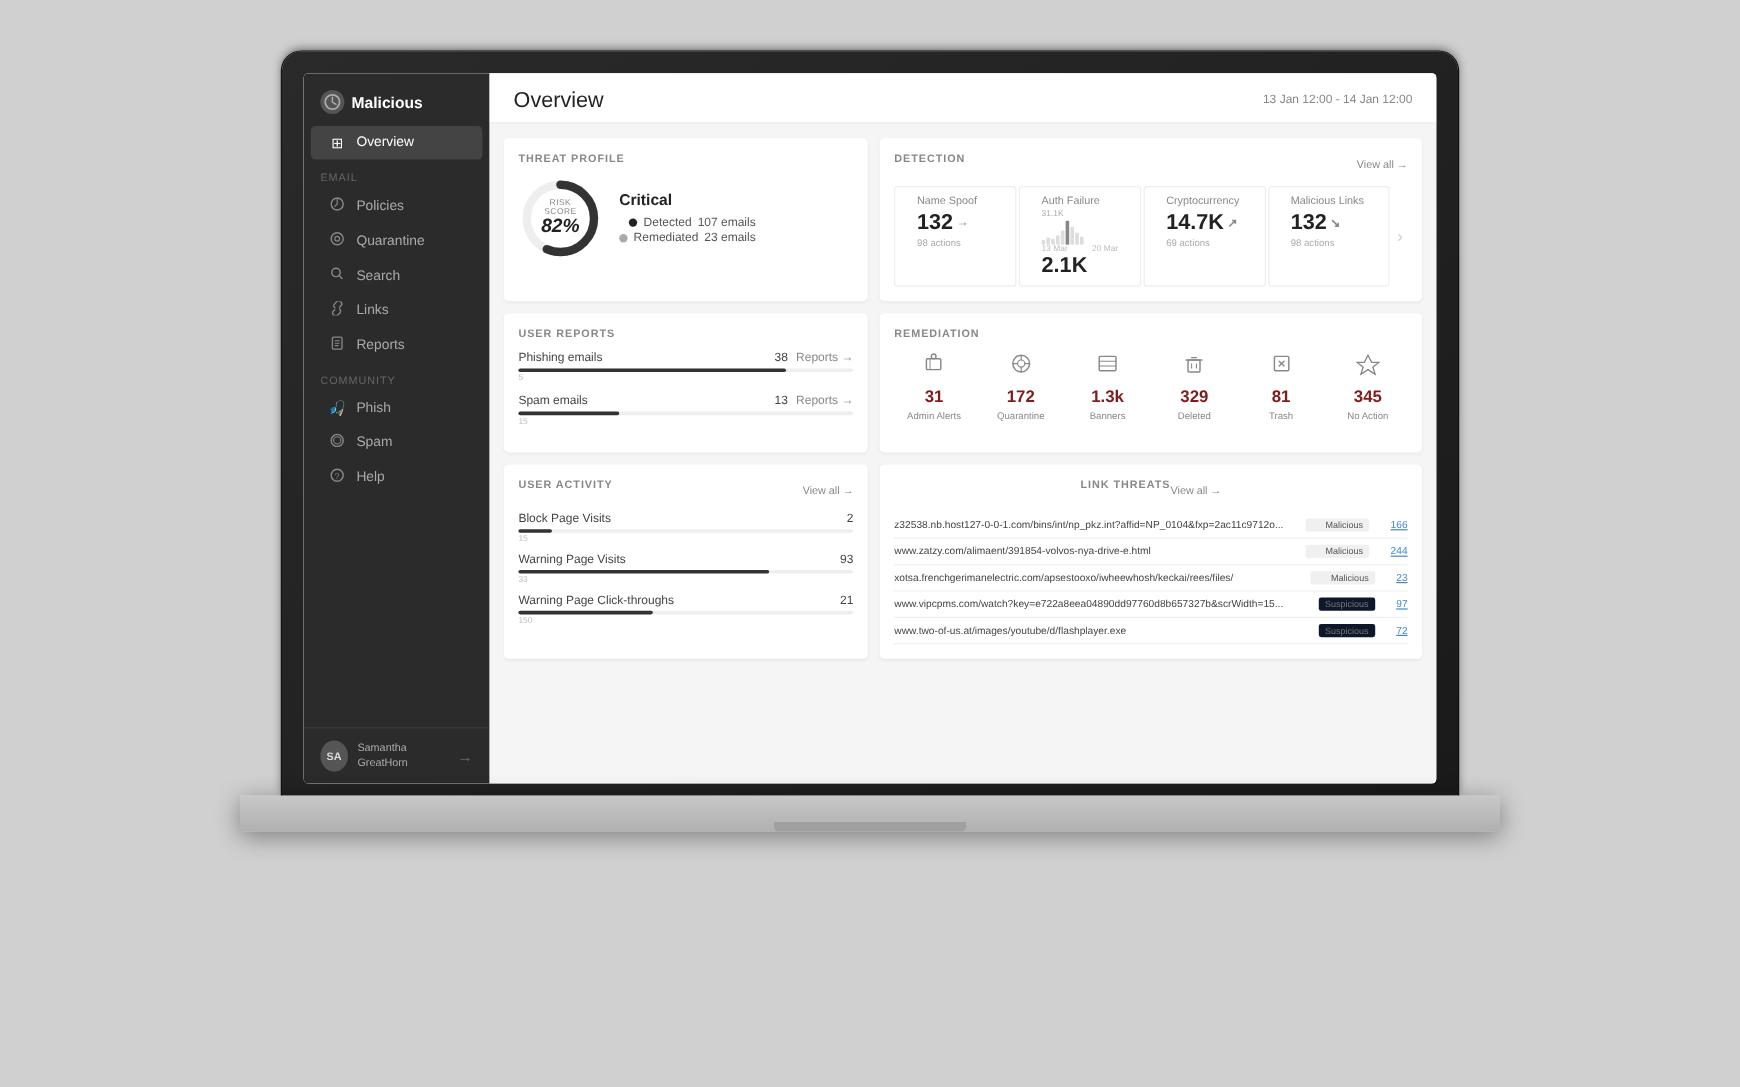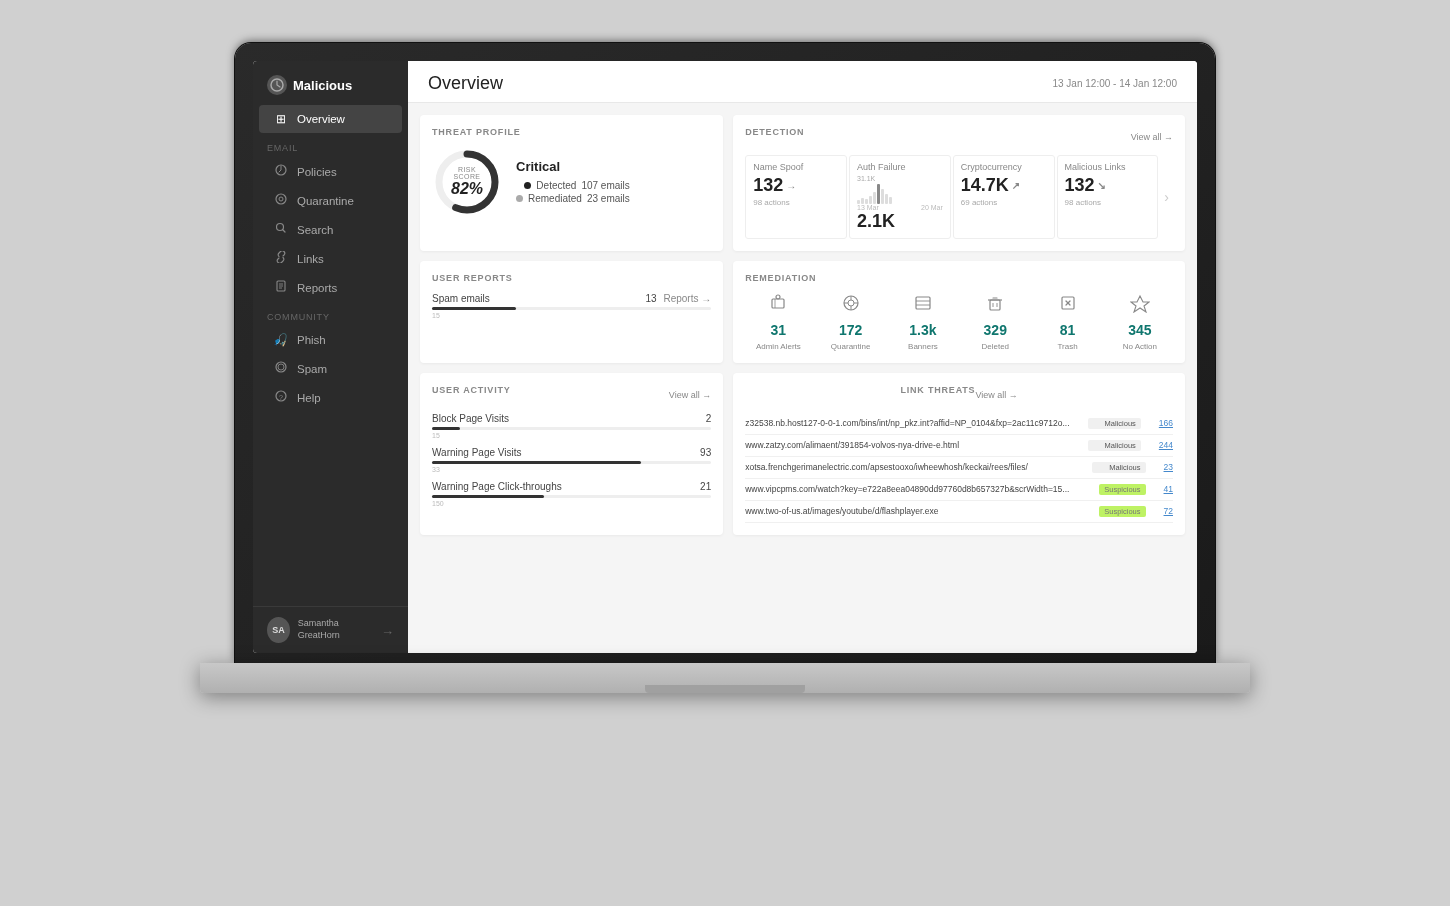--- a/index.html
+++ b/index.html
@@ -282,21 +282,21 @@
     .detection-items {
       display: flex;
       gap: 2px;
       align-items: stretch;
     }
 
     .detection-item {
       flex: 1;
       border: 1px solid #eee;
       border-radius: 3px;
-      padding: 6px 7px;
+      padding: 6px 18px;
       position: relative;
     }
 
     .detection-item-name {
       font-size: 9px;
       color: #888;
       margin-bottom: 3px;
     }
 
     .detection-item-value {
@@ -419,21 +419,21 @@
     }
 
     .rem-icon {
       font-size: 18px;
       color: #888;
     }
 
     .rem-value {
       font-size: 14px;
       font-weight: 700;
-      color: #0f766e;
+      color: #7f1d1d;
     }
 
     .rem-label {
       font-size: 8px;
       color: #888;
       text-align: center;
     }
 
     
     .link-threats { grid-column: 2; grid-row: 3; }
@@ -470,21 +470,21 @@
       flex-shrink: 0;
     }
 
     .badge-malicious {
       background: #f0f0f0;
       color: #555;
       padding-left: 17px;
     }
 
     .badge-suspicious {
-      background: #bef264;
+      background: #0f172a;
       color: #777;
     }
 
     .link-count {
       font-size: 8.5px;
       color: #4488cc;
       text-decoration: underline;
       flex-shrink: 0;
     }
 
@@ -703,20 +703,33 @@
                 <div class="detection-item-actions">98 actions</div>
               </div>
 
               <div class="chevron-right">›</div>
             </div>
           </div>
 
           <div class="card user-reports">
             <div class="card-title">USER REPORTS</div>
 
+            <div class="report-row">
+              <div class="report-row-header">
+                <span>Phishing emails</span>
+                <span>
+                  <span>38</span>
+                  <span style="color:#888; cursor:pointer; margin-left:4px;">Reports →</span>
+                </span>
+              </div>
+              <div class="progress-bar-track">
+                <div class="progress-bar-fill" style="width:80%;"></div>
+              </div>
+              <div class="progress-tick">5</div>
+            </div>
 
             <div class="report-row">
               <div class="report-row-header">
                 <span>Spam emails</span>
                 <span>
                   <span>13</span>
                   <span style="color:#888; cursor:pointer; margin-left:4px;">Reports →</span>
                 </span>
               </div>
               <div class="progress-bar-track">
@@ -861,21 +874,21 @@
 
             <div class="link-row">
               <span class="link-url">xotsa.frenchgerimanelectric.com/apsestooxo/iwheewhosh/keckai/rees/files/</span>
               <span class="badge badge-malicious">Malicious</span>
               <span class="link-count">23</span>
             </div>
 
             <div class="link-row">
               <span class="link-url">www.vipcpms.com/watch?key=e722a8eea04890dd97760d8b657327b&amp;scrWidth=15...</span>
               <span class="badge badge-suspicious">Suspicious</span>
-              <span class="link-count">41</span>
+              <span class="link-count">97</span>
             </div>
 
             <div class="link-row">
               <span class="link-url">www.two-of-us.at/images/youtube/d/flashplayer.exe</span>
               <span class="badge badge-suspicious">Suspicious</span>
               <span class="link-count">72</span>
             </div>
           </div>
 
         </div>

